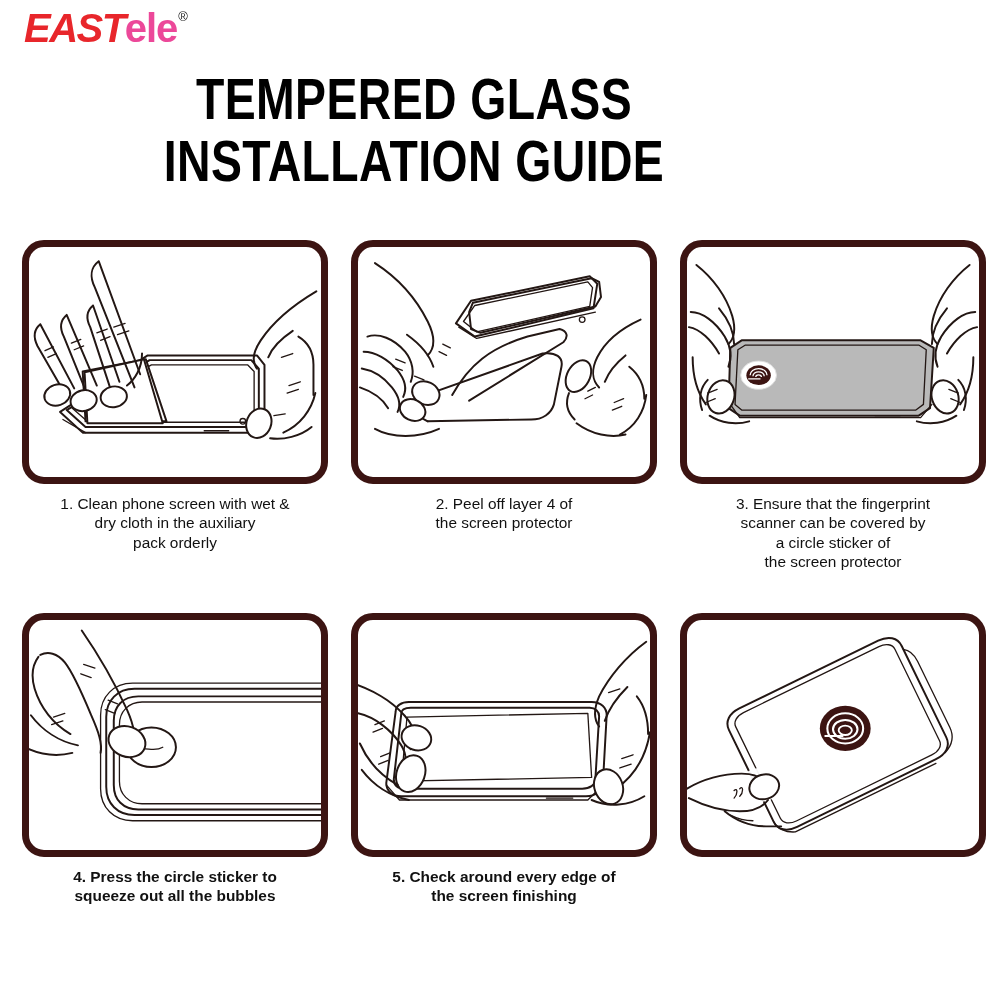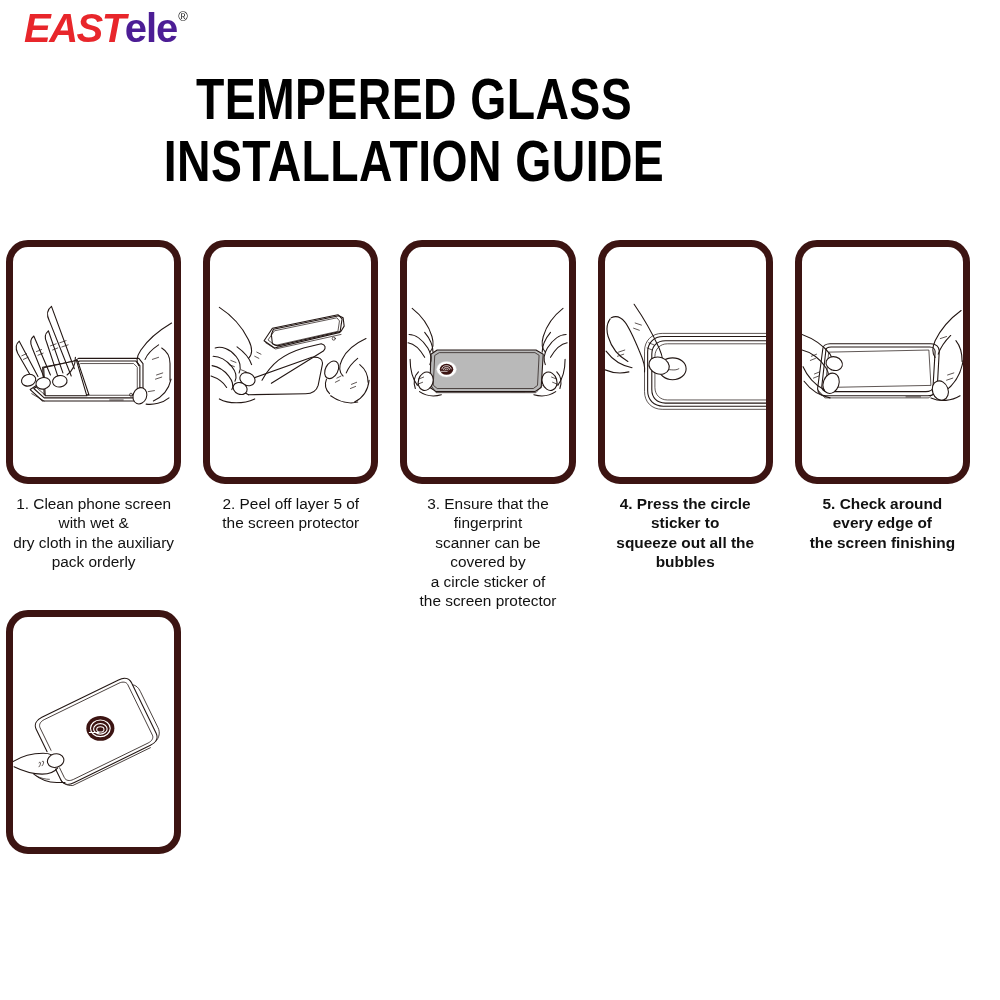--- a/index.html
+++ b/index.html
@@ -32,21 +32,21 @@
     font-size: 40px;
     letter-spacing: -1.5px;
     color: #e8262b;
     text-align: center;
   }
   #brand .brand-ele {
     font-family: "Liberation Sans", sans-serif;
     font-weight: 700;
     font-size: 40px;
     letter-spacing: -1px;
-    color: #4c1d95;
+    color: #ec4899;
   }
   #brand .brand-reg {
     font-family: "Liberation Sans", sans-serif;
     font-size: 13px;
     color: #1a1a1a;
     margin-top: 2px;
     margin-left: 1px;
   }
 
   
@@ -64,28 +64,29 @@
     font-size: 58px;
     line-height: 1.07;
     letter-spacing: 0.5px;
     transform: scaleX(0.8);
     transform-origin: center;
   }
 
   
   #panels {
     position: absolute;
-    left: 6px;
+    left: 22px;
     top: 240px;
     width: 964px;
     display: grid;
-    grid-template-columns: repeat(5, 1fr);
+    grid-template-columns: repeat(3, 1fr);
     grid-template-rows: auto auto;
     column-gap: 22px;
     row-gap: 0px;
+    gap: 23px;
   }
   .panel-cell {
     width: 100%;
   }
   .panel-frame {
     border: 7px solid #3c1412;
     border-radius: 22px;
     background: #ffffff;
     width: 100%;
     height: 244px;
@@ -239,21 +240,21 @@
         <path class="ink" d="M284 108 C274 116 266 126 262 136"></path>
         <ellipse class="ink-fillwhite" cx="234" cy="130" rx="12" ry="18" transform="rotate(28 234 130)"></ellipse>
         <path class="ink" d="M224 148 C220 158 222 168 230 176"></path>
         <path class="ink" d="M288 120 C298 128 304 140 304 154"></path>
         <path class="ink" d="M306 150 C304 168 294 184 278 192"></path>
         <path class="ink" d="M232 180 C248 192 268 196 284 192"></path>
         <path class="ink-thin" d="M244 146 L252 142 M241 154 L249 150"></path>
         <path class="ink-thin" d="M272 158 L282 154 M270 166 L280 162"></path>
       </svg>
     </div>
-    <div class="caption"><span>2.</span> <span>Peel off layer 5 of
+    <div class="caption"><span>2.</span> <span>Peel off layer 4 of
 the screen protector</span></div>
   </div>
 
   <div class="panel-cell">
     <div class="panel-frame">
       <svg viewBox="0 0 310 230" preserveAspectRatio="xMidYMid meet">
 
         <path class="screen-grey" d="M46 100 L58 92 L248 92 L262 100 L258 164 L246 172 L56 172 L44 164 Z"></path>
         <path class="ink-thin" d="M54 102 L62 97 L246 97 L254 102 L251 160 L243 166 L58 166 L51 160 Z" fill="#c6c6c6"></path>
         <path class="ink-thin" d="M46 160 L56 174 L248 174 L260 160"></path>

